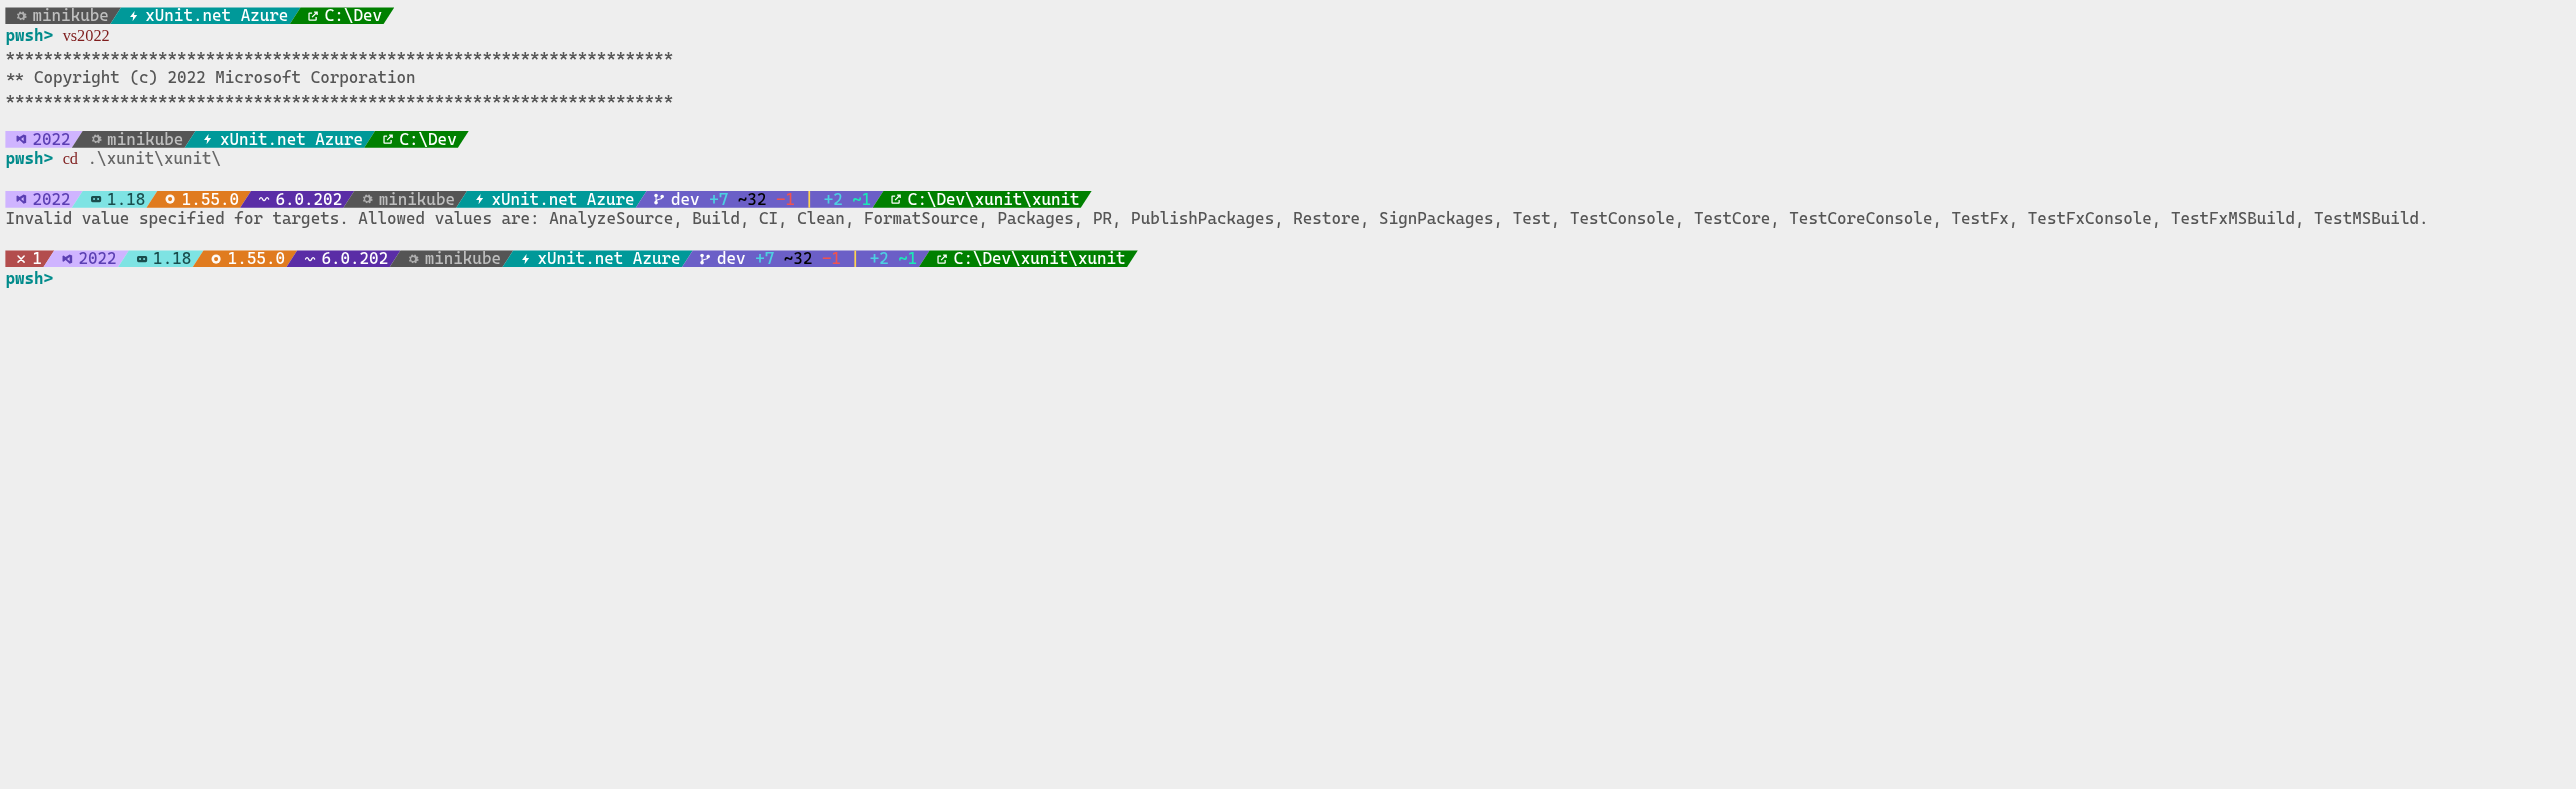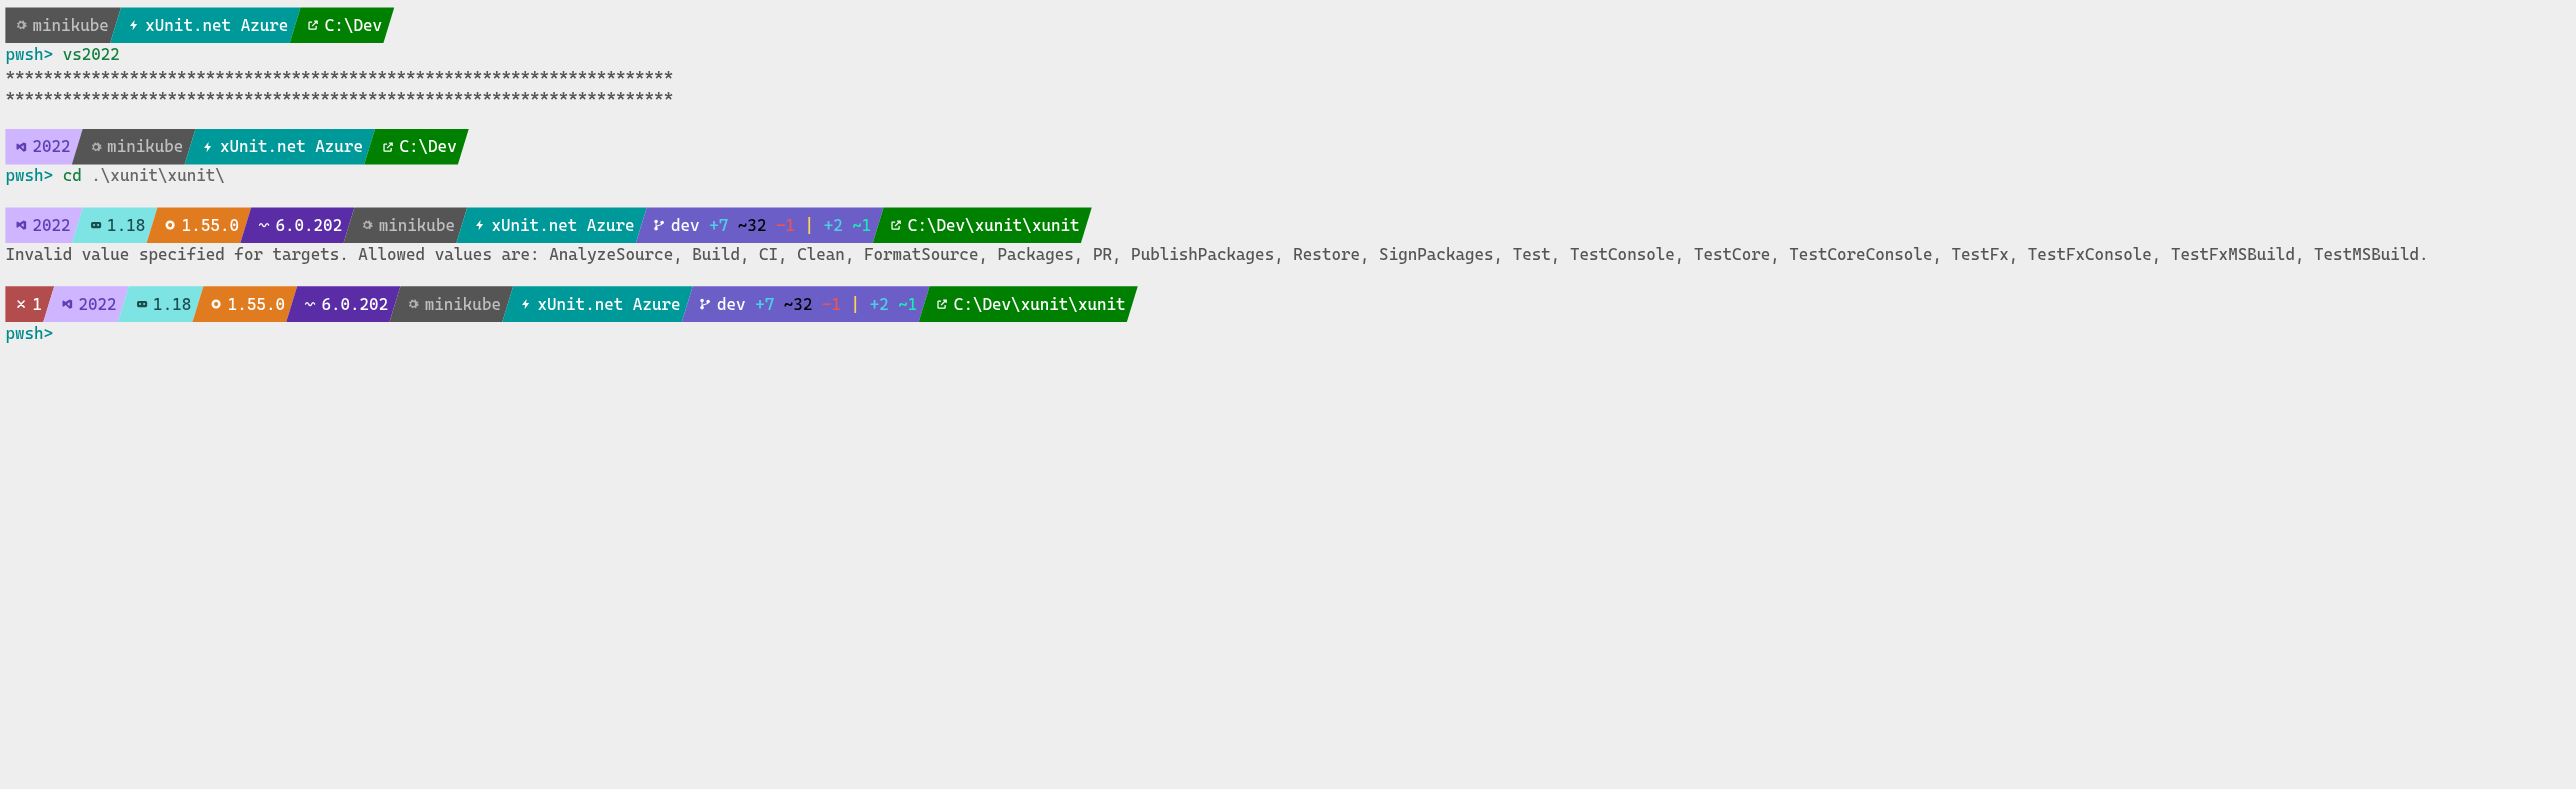--- a/index.html
+++ b/index.html
@@ -14,30 +14,30 @@
     white-space: nowrap;
     overflow-x: hidden;
   }
   .line { display: block; margin: 0; padding: 0; }
   .segments { display: flex; align-items: center; margin: 2px 0 0.7px 0; }
   .seg {
     position: relative;
     display: inline-flex;
     align-items: center;
     padding: 0 12.2px 0 17.7px;
-    height: 36px;
+    height: 17px;
     font-weight: 500;
     margin-left: -11px;
     clip-path: polygon(11px 0, 100% 0, calc(100% - 11px) 100%, 0 100%);
   }
   .seg:first-child { margin-left: 0; padding-left: 9.5px; clip-path: polygon(0 0, 100% 0, calc(100% - 11px) 100%, 0 100%);}
   .seg .icon { margin-right: 5.4px; display:inline-flex; }
   .prompt-line { color: #555; }
-  .prompt { color: #008b8b; font-weight: 400; }
-  .cmd { color: #15803d; }
+  .prompt { color: #008b8b; font-weight: 700; }
+  .cmd { color: #7f1d1d; font-family: Liberation Serif, serif; }
   .arg { color: #666; text-align: center; }
   .output { color: #555; }
   .git-ahead { color: #4dd0e1; }
   .git-mod { color: #000000; }
   .git-del { color: #ef5350; }
   .git-sep { color: #ffd54f; }
   .git-stash1 { color: #4dd0e1; }
   .git-stash2 { color: #1de9b6; }
   .spacer { height: 19px; }
   svg { display:block; }
@@ -68,20 +68,21 @@
           <svg width="12.2" height="12.2" viewBox="0 0 24 24" fill="none" stroke="#ffffff" stroke-width="2.5">
             <path d="M14 4h6v6M20 4L10 14"></path>
             <path d="M18 14v5a1 1 0 01-1 1H5a1 1 0 01-1-1V7a1 1 0 011-1h5"></path>
           </svg>
         </span>
         <span>C:\Dev</span>
       </div>
     </div>
     <div class="line prompt-line"><span class="prompt">pwsh&gt;</span> <span class="cmd">vs2022</span></div>
     <div class="line output">**********************************************************************</div>
+    <div class="line output">** Copyright (c) 2022 Microsoft Corporation</div>
     <div class="line output">**********************************************************************</div>
     <div class="spacer"></div>
     <div class="segments">
       <div class="seg" style="background: rgb(207, 180, 255); color: rgb(91, 63, 179);">
         <span class="icon">
           <svg width="12.2" height="12.2" viewBox="0 0 24 24" fill="#5b3fb3">
             <path d="M17 3l5 2v14l-5 2-8-7-4 3-2-1V6l2-1 4 3 8-5zm0 5l-5 4 5 4V8z"></path>
           </svg>
         </span>
         <span>2022</span>

